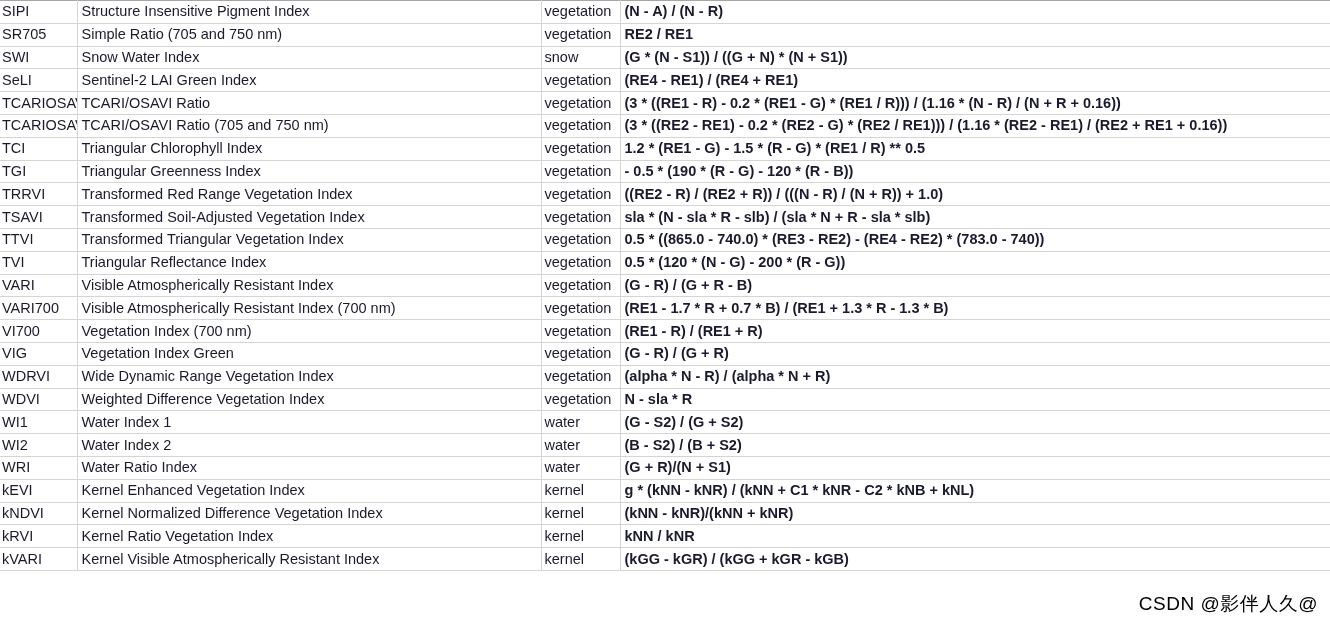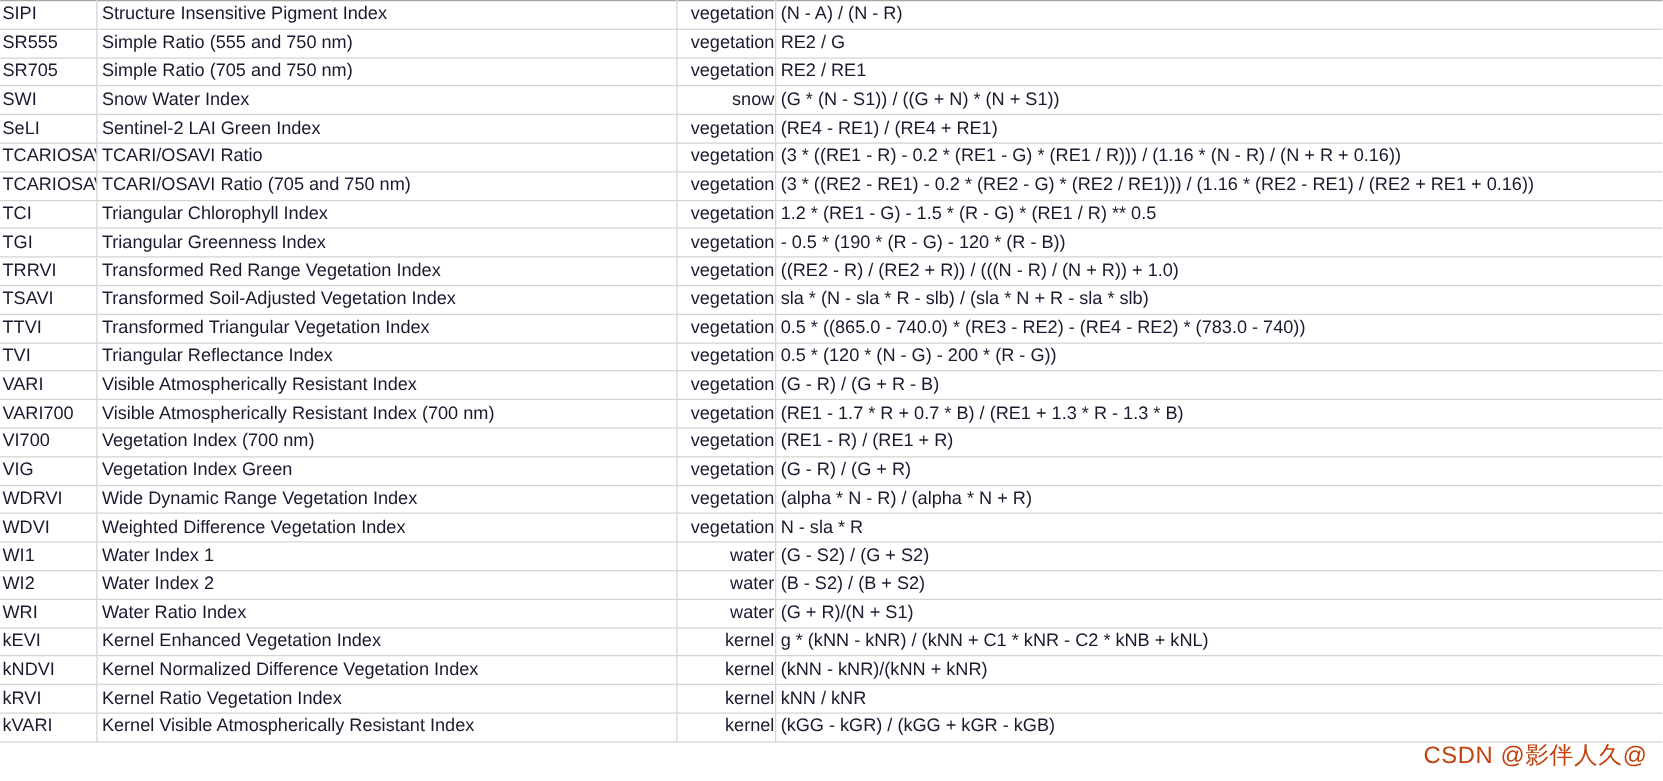--- a/index.html
+++ b/index.html
@@ -61,34 +61,34 @@
   table.idx-table td.cell-abbr {
     padding-left: 2px;
   }
 
   table.idx-table td.cell-name {
     padding-left: 4px;
   }
 
   table.idx-table td.cell-domain {
     padding-left: 3px;
-    text-align: right;
   }
 
   table.idx-table td.cell-formula {
     border-right: none;
     padding-left: 4px;
+    font-weight: bold;
   }
 
   .watermark {
     position: absolute;
     right: 12px;
     bottom: 8px;
     font-size: 19px;
-    color: #c2410c;
+    color: #000000;
     font-family: "Liberation Sans", sans-serif;
     letter-spacing: 0.5px;
     white-space: nowrap;
     pointer-events: none;
     user-select: none;
   }
 </style>
 </head>
 <body>
 
@@ -101,26 +101,20 @@
       <col class="c-formula">
     </colgroup>
     <tbody>
         <tr>
           <td class="cell-abbr">SIPI</td>
           <td class="cell-name">Structure Insensitive Pigment Index</td>
           <td class="cell-domain">vegetation</td>
           <td class="cell-formula">(N - A) / (N - R)</td>
         </tr>
         <tr>
-          <td class="cell-abbr">SR555</td>
-          <td class="cell-name">Simple Ratio (555 and 750 nm)</td>
-          <td class="cell-domain">vegetation</td>
-          <td class="cell-formula">RE2 / G</td>
-        </tr>
-        <tr>
           <td class="cell-abbr">SR705</td>
           <td class="cell-name">Simple Ratio (705 and 750 nm)</td>
           <td class="cell-domain">vegetation</td>
           <td class="cell-formula">RE2 / RE1</td>
         </tr>
         <tr>
           <td class="cell-abbr">SWI</td>
           <td class="cell-name">Snow Water Index</td>
           <td class="cell-domain">snow</td>
           <td class="cell-formula">(G * (N - S1)) / ((G + N) * (N + S1))</td>

